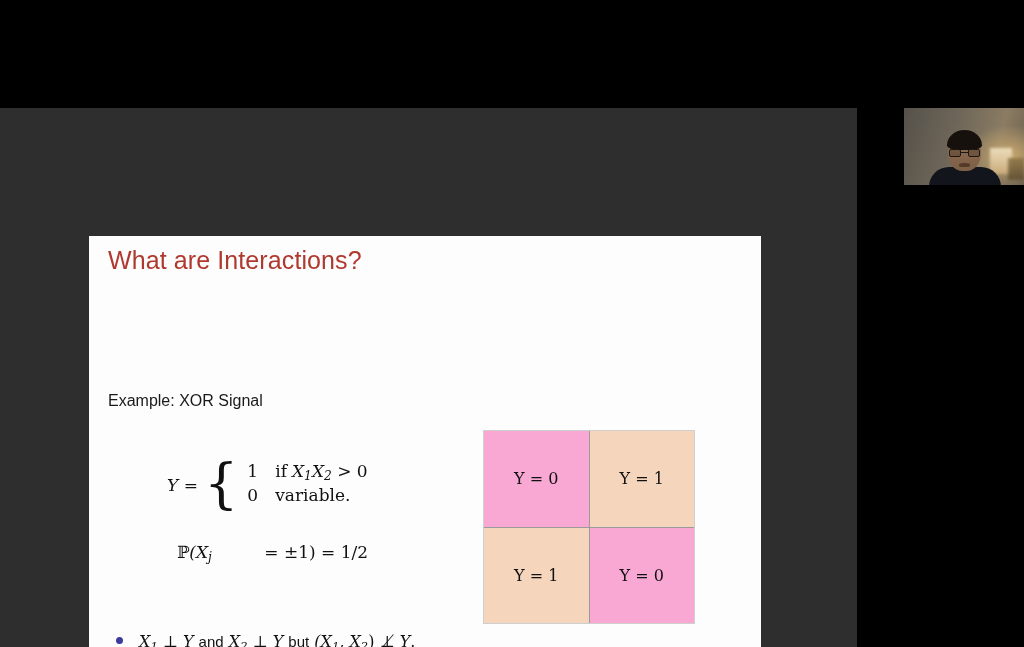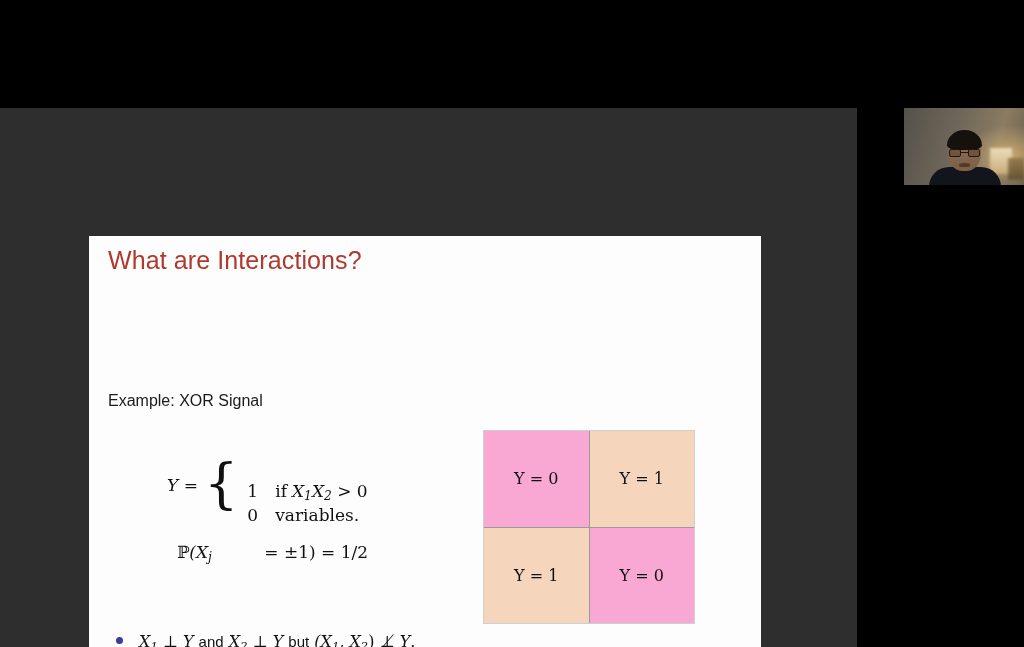--- a/index.html
+++ b/index.html
@@ -98,21 +98,21 @@
   .case-row {
     display: flex;
     align-items: baseline;
     height: 24px;
     white-space: nowrap;
   }
   .case-val {
     width: 28px;
     display: inline-block;
   }
-  .case-cond { display: inline-block; margin-top: 20px; }
+  .case-cond { display: inline-block; }
 
   .eq-prob {
     position: absolute;
     left: 88px;
     top: 306px;
     font-size: 17px;
     white-space: nowrap;
   }
 
   
@@ -298,21 +298,21 @@
         <span class="brace">{</span>
         <span class="cases">
           <span class="case-row">
             <span class="case-val">1</span>
             <span class="case-cond upright" style="font-family:'DejaVu Serif',serif;font-style:normal;font-size:17px;margin-right:5px;">if</span>
             <span class="case-cond mvar">X<span class="sub">1</span>X<span class="sub">2</span>
               <span style="font-style:normal;">&gt; 0</span></span>
           </span>
           <span class="case-row">
             <span class="case-val">0</span>
-            <span class="case-cond" style="font-style:normal;">variables.</span>
+            <span class="case-cond" style="font-style:normal;">variable.</span>
           </span>
         </span>
       </div>
 
       <div class="eq-prob math">
         <span class="bb">ℙ</span><span class="mvar">(X<span class="sub">j</span>
           <span style="font-style:normal;margin-left:47px;">= ±1) = 1/2</span></span>
       </div>
 
       <div class="bullet-row">

